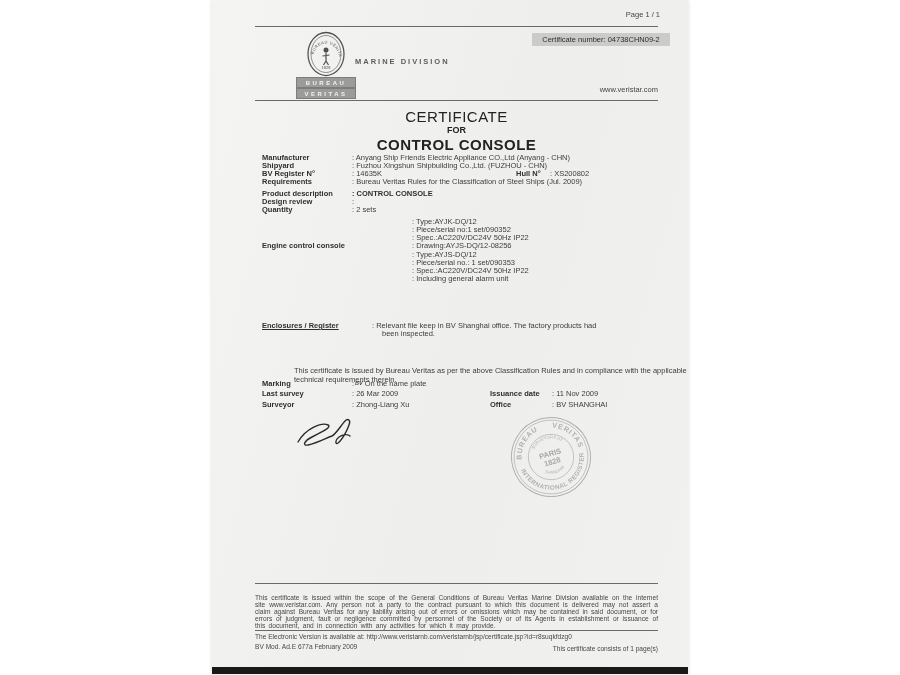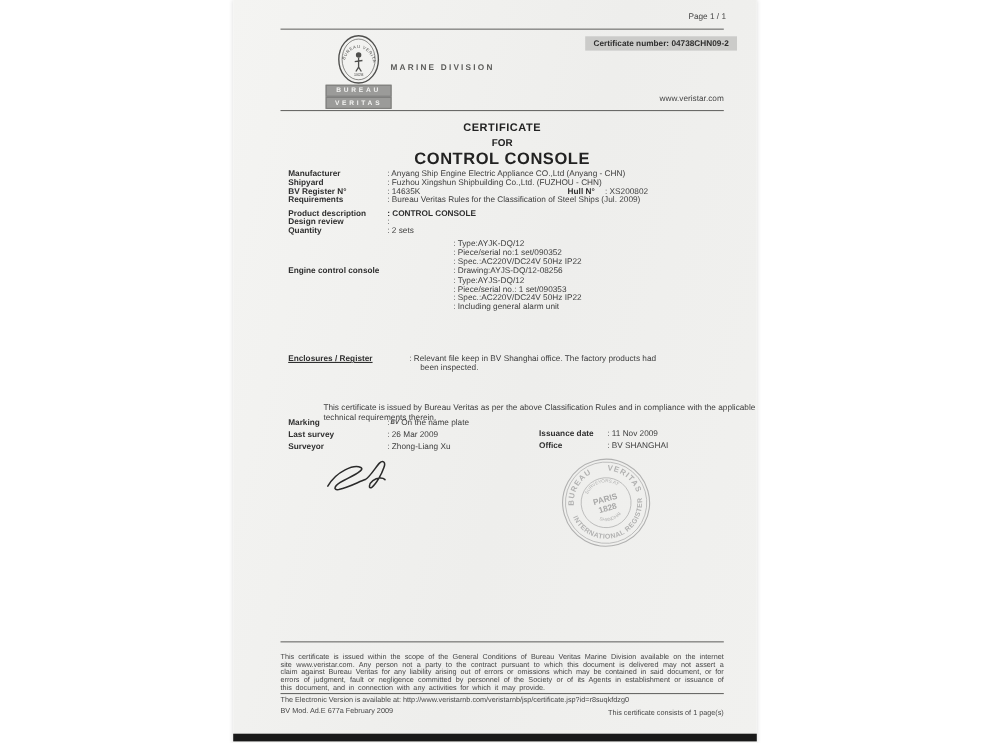--- a/index.html
+++ b/index.html
@@ -10,33 +10,33 @@
   }
   .page{
     position:absolute;left:212px;top:0;width:476px;height:675px;
     background:linear-gradient(105deg,#f4f4f2 0%,#eeeeec 55%,#f1f1ef 100%);
     box-shadow:0 0 4px rgba(0,0,0,.15);
   }
   .rule{position:absolute;height:1px;background:#6a6a68;}
   .page-indicator{position:absolute;top:10px;right:28px;font-size:7.5px;color:#454545;}
   .cert-badge{
     position:absolute;left:320px;top:33px;width:138px;height:13px;
-    background:#cbcbc9;font-size:7.5px;font-weight:bold;color:#2e2e2e;
+    background:#cbcbc9;font-size:7.5px;font-weight:normal;color:#2e2e2e;
     display:flex;align-items:center;justify-content:center;
   }
   .marine{position:absolute;left:143px;top:57px;font-size:7.5px;font-weight:bold;
     letter-spacing:2px;color:#5c5c5a;}
   .gray-box{
     position:absolute;left:84px;width:58px;height:9px;background:#9b9b99;
     border:1px solid #7d7d7b;color:#f4f4f2;font-size:6px;font-weight:bold;
     letter-spacing:2.5px;display:flex;align-items:center;justify-content:center;
   }
   .website{position:absolute;top:85px;right:30px;font-size:7.5px;color:#454545;}
   .title{position:absolute;left:43px;top:109px;width:403px;text-align:center;color:#222;}
-  .title .t1{font-size:10px;font-weight:bold;letter-spacing:.5px;line-height:16px;}
+  .title .t1{font-size:15px;font-weight:normal;letter-spacing:.5px;line-height:16px;}
   .title .t2{font-size:9px;font-weight:bold;line-height:11px;}
   .title .t3{font-size:15px;font-weight:bold;letter-spacing:.5px;line-height:17px;}
   .block{position:absolute;left:50px;width:400px;font-size:7.5px;line-height:8.15px;}
   .row{position:relative;white-space:nowrap;}
   .lbl{display:inline-block;width:90px;font-weight:bold;color:#2f2f2f;}
   .lbl-wide{display:inline-block;width:150px;font-weight:bold;color:#2f2f2f;vertical-align:top;}
   .val{color:#3d3d3d;}
   .val-b{font-weight:bold;color:#2f2f2f;}
   .hull-lbl{position:absolute;left:240px;top:0;font-weight:bold;color:#2f2f2f;padding-left:14px;}
   .hull-val{position:absolute;left:288px;top:0;}
@@ -97,21 +97,21 @@
   <div class="rule" style="left:43px;top:100px;width:403px;"></div>
 
   <div class="title">
     <div class="t1">CERTIFICATE</div>
     <div class="t2">FOR</div>
     <div class="t3">CONTROL CONSOLE</div>
   </div>
 
   <div class="block" style="top:154px;">
     <div class="row">
-      <span class="lbl">Manufacturer</span><span class="val">: Anyang Ship Engine Electric Appliance CO.,Ltd (Anyang - CHN)</span>
+      <span class="lbl">Manufacturer</span><span class="val">: Anyang Ship Friends Electric Appliance CO.,Ltd (Anyang - CHN)</span>
     </div>
     <div class="row">
       <span class="lbl">Shipyard</span><span class="val">: Fuzhou Xingshun Shipbuilding Co.,Ltd. (FUZHOU - CHN)</span>
     </div>
     <div class="row">
       <span class="lbl">BV Register N°</span><span class="val">: 14635K</span>
       <span class="hull-lbl">Hull N°</span>
       <span class="hull-val">: XS200802</span>
     </div>
     <div class="row">

